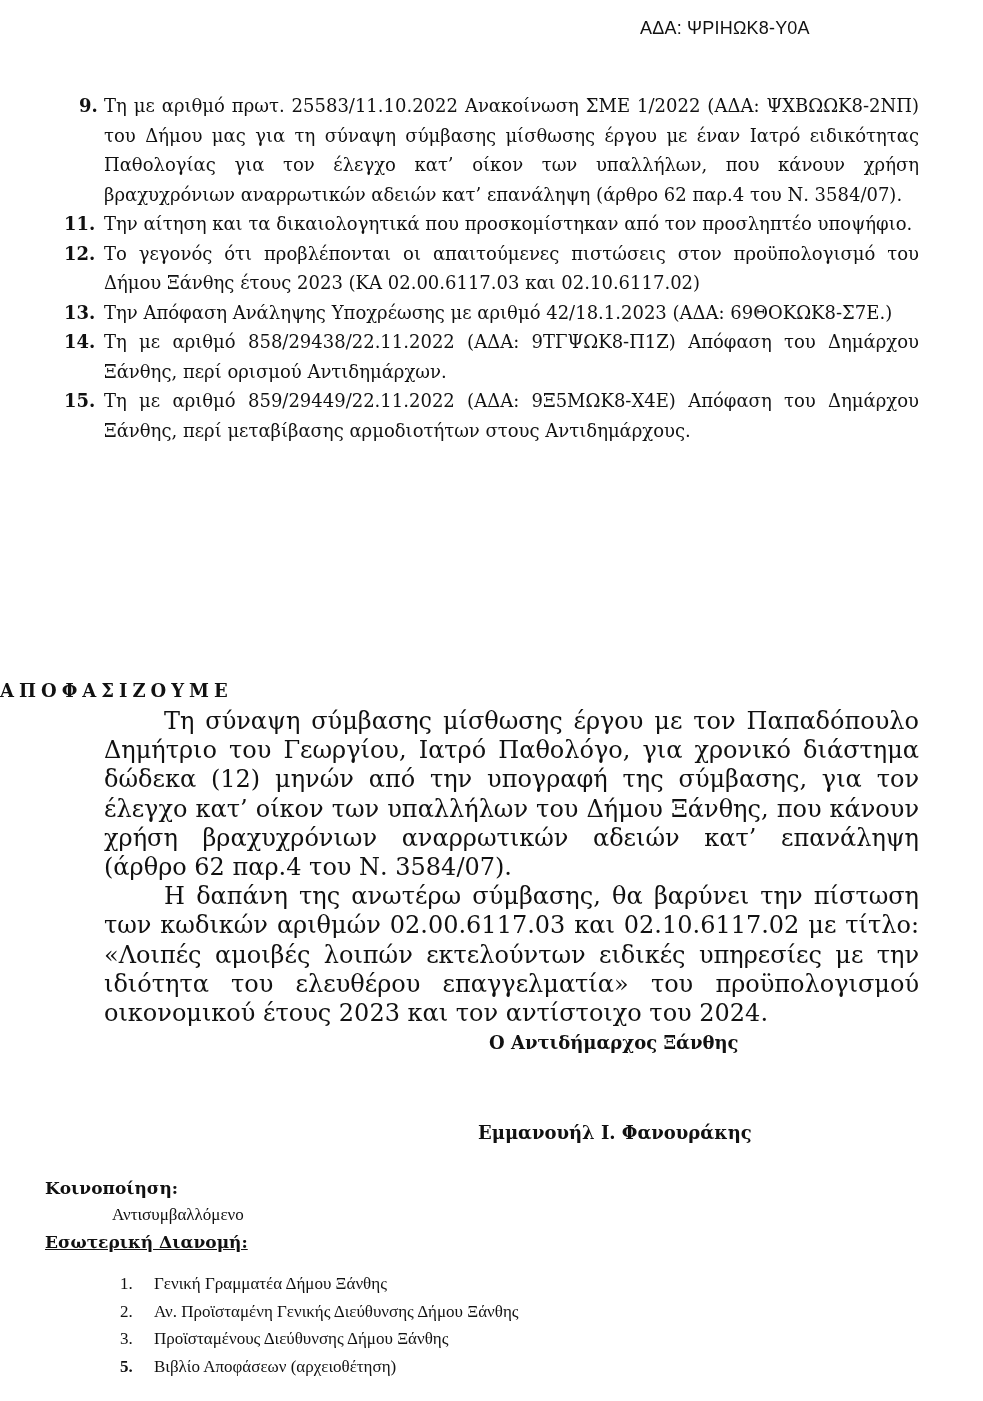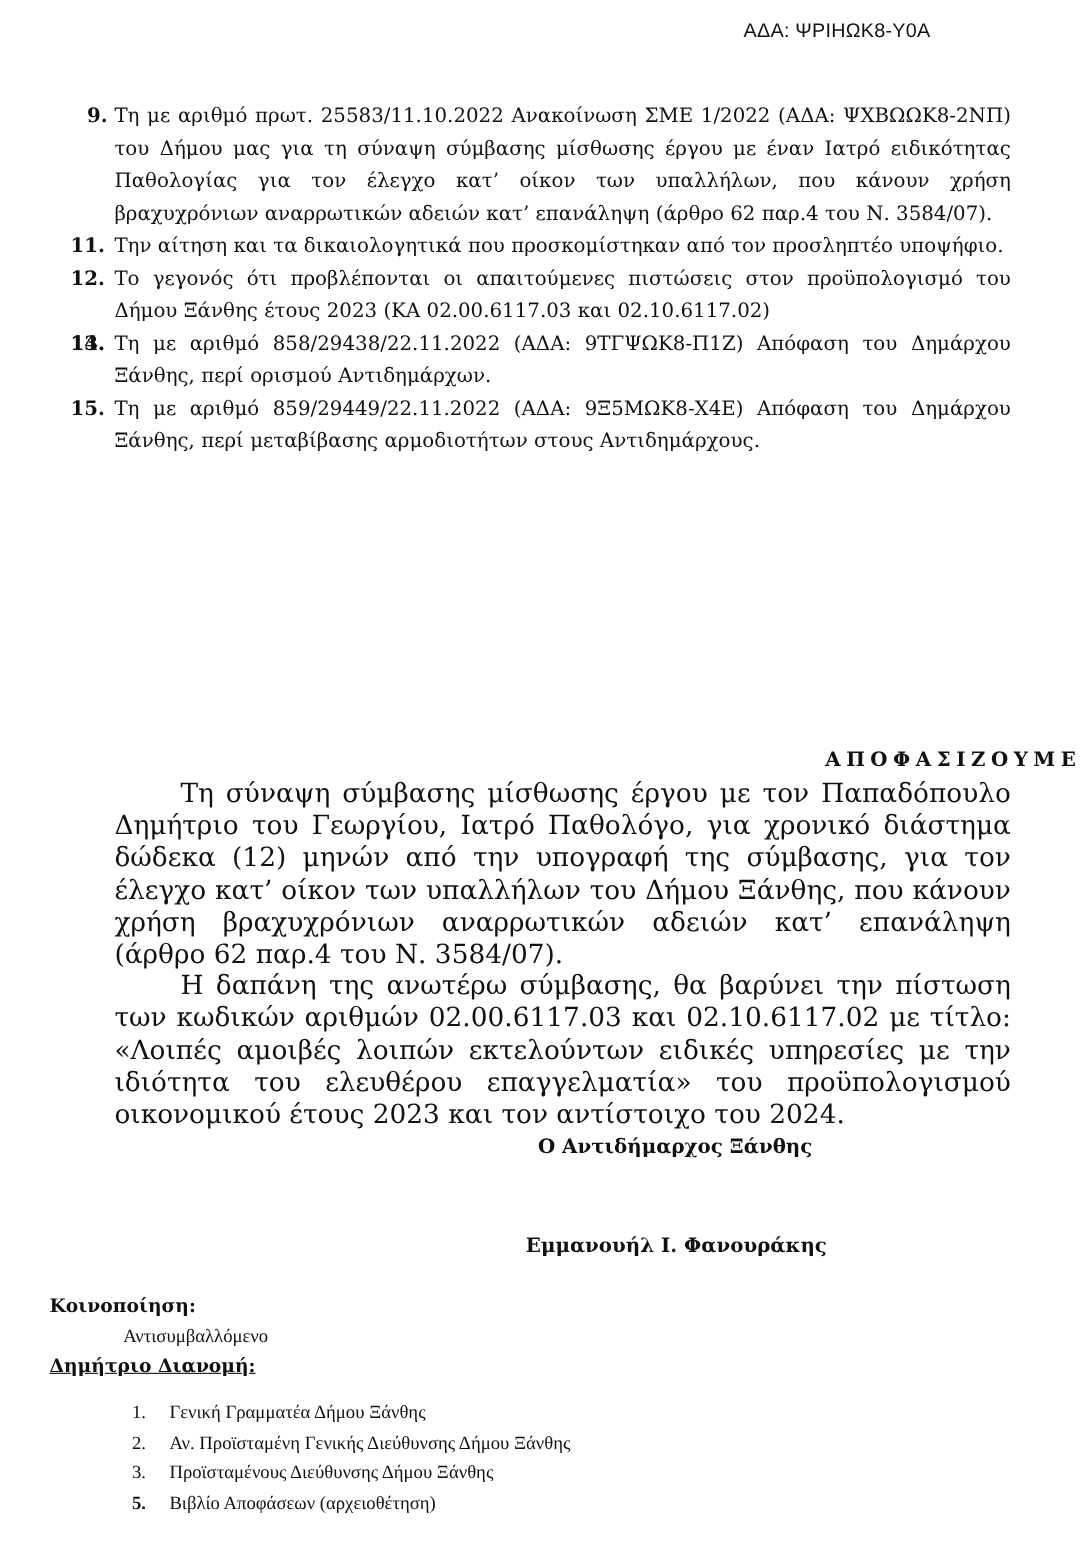--- a/index.html
+++ b/index.html
@@ -11,21 +11,21 @@
       width: 983px;
       height: 1401px;
       position: relative;
       overflow: hidden;
       color: #111111;
       font-family: "DejaVu Serif", "Liberation Serif", serif;
     }
     .ada {
       position: absolute;
       top: 18px;
-      left: 676px;
+      left: 640px;
       font-family: "Liberation Sans", sans-serif;
       font-size: 18px;
       color: #111;
       letter-spacing: 0.2px;
     }
     .considerations {
       position: absolute;
       top: 91px;
       left: 64px;
       width: 855px;
@@ -49,21 +49,21 @@
       width: 40px;
     }
     .consid-item.single-digit .num {
       left: 15px;
     }
     .heading {
       position: absolute;
       top: 680px;
       left: 0;
       width: 983px;
-      text-align: right;
+      text-align: left;
       font-weight: bold;
       font-size: 18px;
       letter-spacing: 5px;
       padding-left: 0;
     }
     .decision {
       position: absolute;
       top: 707px;
       left: 104px;
       width: 815px;
@@ -147,20 +147,21 @@
   <li class="consid-item">
     <span class="num">11.</span>
     <span>Την αίτηση και τα δικαιολογητικά που προσκομίστηκαν από τον προσληπτέο υποψήφιο.</span>
   </li>
   <li class="consid-item">
     <span class="num">12.</span>
     <span>Το γεγονός ότι προβλέπονται οι απαιτούμενες πιστώσεις στον προϋπολογισμό του Δήμου Ξάνθης έτους 2023 (ΚΑ 02.00.6117.03 και 02.10.6117.02)</span>
   </li>
   <li class="consid-item">
     <span class="num">13.</span>
+    <span>Την Απόφαση Ανάληψης Υποχρέωσης με αριθμό 42/18.1.2023 (ΑΔΑ: 69ΘΟΚΩΚ8-Σ7Ε.)</span>
   </li>
   <li class="consid-item">
     <span class="num">14.</span>
     <span>Τη με αριθμό 858/29438/22.11.2022 (ΑΔΑ: 9ΤΓΨΩΚ8-Π1Ζ) Απόφαση του Δημάρχου Ξάνθης, περί ορισμού Αντιδημάρχων.</span>
   </li>
   <li class="consid-item">
     <span class="num">15.</span>
     <span>Τη με αριθμό 859/29449/22.11.2022 (ΑΔΑ: 9Ξ5ΜΩΚ8-Χ4Ε) Απόφαση του Δημάρχου Ξάνθης, περί μεταβίβασης αρμοδιοτήτων στους Αντιδημάρχους.</span>
   </li>
 </ol>
@@ -171,21 +172,21 @@
   <p style="text-indent:60px">Τη σύναψη σύμβασης μίσθωσης έργου με τον Παπαδόπουλο Δημήτριο του Γεωργίου, Ιατρό Παθολόγο, για χρονικό διάστημα δώδεκα (12) μηνών από την υπογραφή της σύμβασης, για τον έλεγχο κατ’ οίκον των υπαλλήλων του Δήμου Ξάνθης, που κάνουν χρήση βραχυχρόνιων αναρρωτικών αδειών κατ’ επανάληψη (άρθρο 62 παρ.4 του Ν. 3584/07).</p>
   <p style="text-indent:60px">Η δαπάνη της ανωτέρω σύμβασης, θα βαρύνει την πίστωση των κωδικών αριθμών 02.00.6117.03 και 02.10.6117.02 με τίτλο: «Λοιπές αμοιβές λοιπών εκτελούντων ειδικές υπηρεσίες με την ιδιότητα του ελευθέρου επαγγελματία» του προϋπολογισμού οικονομικού έτους 2023 και τον αντίστοιχο του 2024.</p>
 </div>
 
 <div class="signature-title">Ο Αντιδήμαρχος Ξάνθης</div>
 <div class="signature-name">Εμμανουήλ Ι. Φανουράκης</div>
 
 <div class="notify-label">Κοινοποίηση:</div>
 <div class="notify-item">Αντισυμβαλλόμενο</div>
 
-<div class="internal-label">Δημήτριο Διανομή:</div>
+<div class="internal-label">Εσωτερική Διανομή:</div>
 <ul class="internal-list">
   <li>
     <span class="n">1.</span><span>Γενική Γραμματέα Δήμου Ξάνθης</span>
   </li>
   <li>
     <span class="n">2.</span><span>Αν. Προϊσταμένη Γενικής Διεύθυνσης Δήμου Ξάνθης</span>
   </li>
   <li>
     <span class="n">3.</span><span>Προϊσταμένους Διεύθυνσης Δήμου Ξάνθης</span>
   </li>

